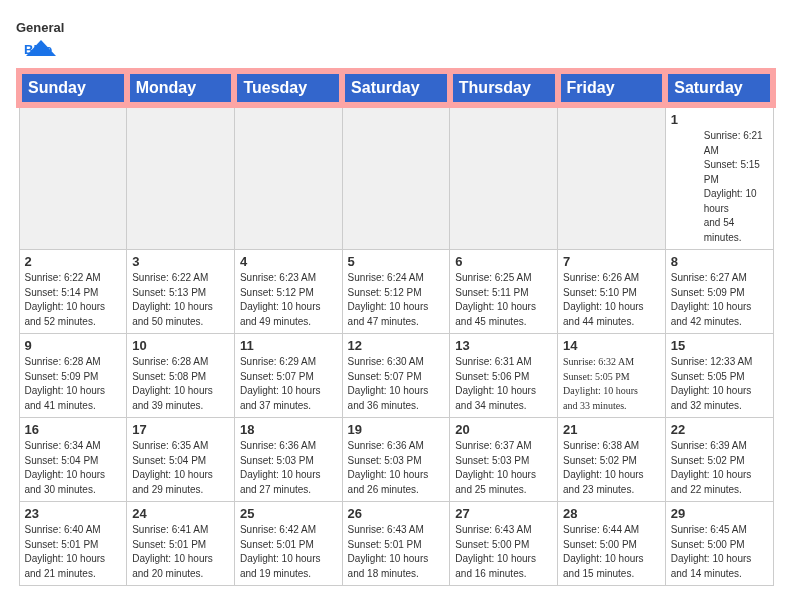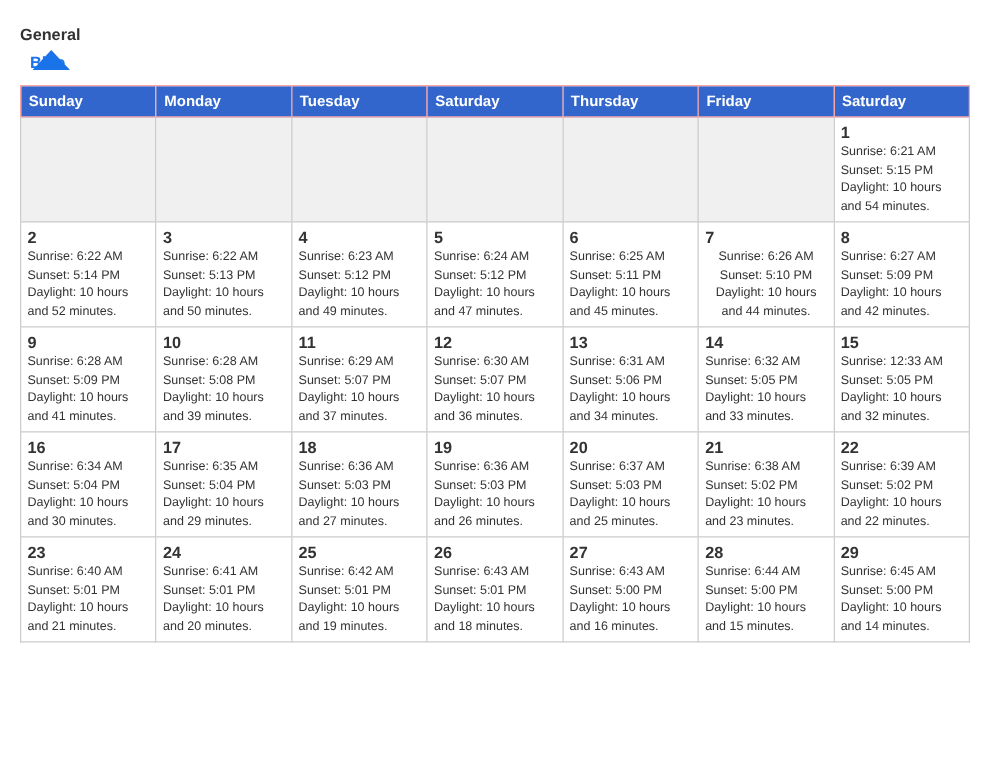--- a/index.html
+++ b/index.html
@@ -36,23 +36,23 @@
     .calendar {
       width: 100%;
       border-collapse: collapse;
       border: 1px solid #ccc;
     }
     .calendar th {
       background: #3366cc;
       color: #fff;
       text-align: left;
       padding: 5px 6px;
-      font-size: 12px;
+      font-size: 16px;
       font-weight: bold;
-      border: 1px solid #fca5a5;
+      border: 6px solid #fca5a5;
     }
     .calendar td {
       border: 1px solid #ccc;
       vertical-align: top;
       padding: 4px 5px;
       width: calc(100% / 7);
       min-height: 80px;
       background: #fff;
       font-size: 10.5px;
       color: #333;
@@ -104,21 +104,21 @@
   <tbody id="cal-body">
   <tr>
         <td class="empty"></td>
         <td class="empty"></td>
         <td class="empty"></td>
         <td class="empty"></td>
         <td class="empty"></td>
         <td class="empty"></td>
         <td>
           <span class="day-num">1</span>
-          <div class="day-info" style="white-space: pre-line;">Sunrise: 6:21 AM
+          <div class="day-info" style="white-space: pre-line; margin-left: 33px;">Sunrise: 6:21 AM
 Sunset: 5:15 PM
 Daylight: 10 hours
 and 54 minutes.</div>
         </td>
       </tr>
       <tr>
         <td>
           <span class="day-num">2</span>
           <div class="day-info" style="white-space: pre-line;">Sunrise: 6:22 AM
 Sunset: 5:14 PM
@@ -148,21 +148,21 @@
         </td>
         <td>
           <span class="day-num">6</span>
           <div class="day-info" style="white-space: pre-line;">Sunrise: 6:25 AM
 Sunset: 5:11 PM
 Daylight: 10 hours
 and 45 minutes.</div>
         </td>
         <td>
           <span class="day-num">7</span>
-          <div class="day-info" style="white-space: pre-line; text-align: center;">Sunrise: 6:26 AM
+          <div class="day-info" style="white-space: pre-line;">Sunrise: 6:26 AM
 Sunset: 5:10 PM
 Daylight: 10 hours
 and 44 minutes.</div>
         </td>
         <td>
           <span class="day-num">8</span>
           <div class="day-info" style="white-space: pre-line;">Sunrise: 6:27 AM
 Sunset: 5:09 PM
 Daylight: 10 hours
 and 42 minutes.</div>
@@ -199,21 +199,21 @@
         </td>
         <td>
           <span class="day-num">13</span>
           <div class="day-info" style="white-space: pre-line;">Sunrise: 6:31 AM
 Sunset: 5:06 PM
 Daylight: 10 hours
 and 34 minutes.</div>
         </td>
         <td>
           <span class="day-num">14</span>
-          <div class="day-info" style="white-space: pre-line;">Sunrise: 6:32 AM
+          <div class="day-info" style="white-space: pre-line; font-family: Liberation Serif, serif;">Sunrise: 6:32 AM
 Sunset: 5:05 PM
 Daylight: 10 hours
 and 33 minutes.</div>
         </td>
         <td>
           <span class="day-num">15</span>
           <div class="day-info" style="white-space: pre-line;">Sunrise: 12:33 AM
 Sunset: 5:05 PM
 Daylight: 10 hours
 and 32 minutes.</div>

